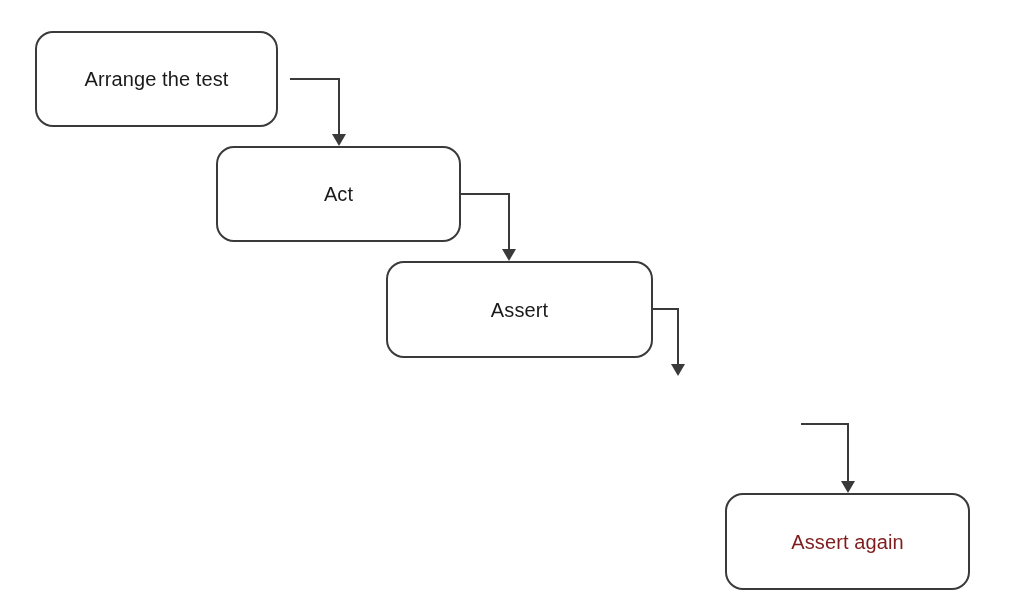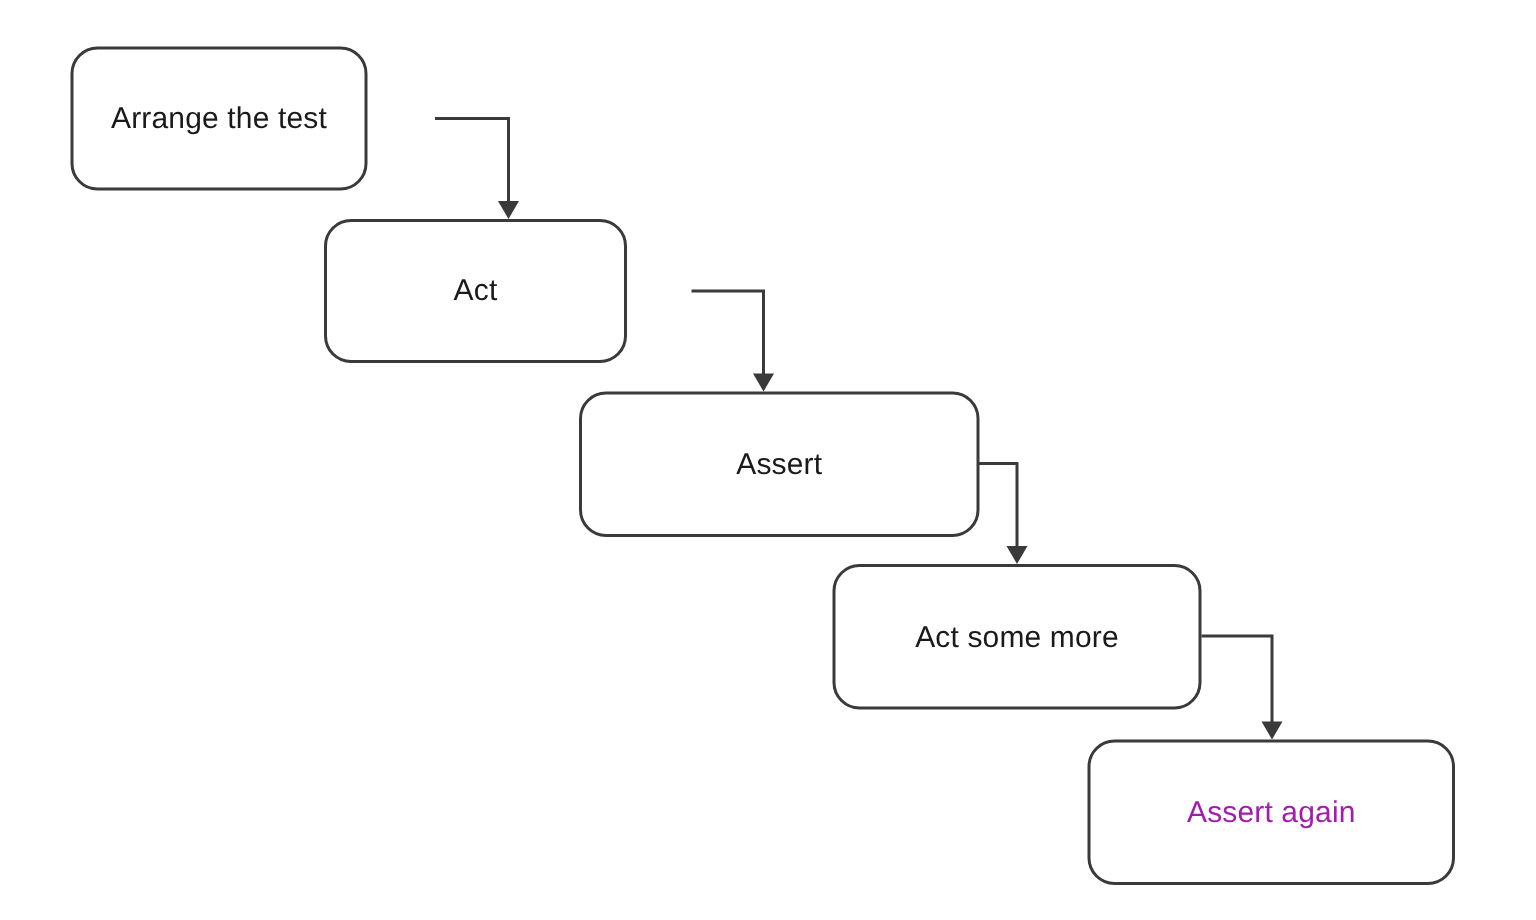--- a/index.html
+++ b/index.html
@@ -60,33 +60,30 @@
         <polygon points="332,134 346,134 339,146" fill="#3a3a3a"></polygon>
         <path d="M 461 194 L 509 194 L 509 255" fill="none" stroke="#3a3a3a" stroke-width="2" stroke-linecap="butt" stroke-linejoin="miter"></path>
         <polygon points="502,249 516,249 509,261" fill="#3a3a3a"></polygon>
         <path d="M 632 309 L 678 309 L 678 370" fill="none" stroke="#3a3a3a" stroke-width="2" stroke-linecap="butt" stroke-linejoin="miter"></path>
         <polygon points="671,364 685,364 678,376" fill="#3a3a3a"></polygon>
         <path d="M 801 424 L 848 424 L 848 487" fill="none" stroke="#3a3a3a" stroke-width="2" stroke-linecap="butt" stroke-linejoin="miter"></path>
         <polygon points="841,481 855,481 848,493" fill="#3a3a3a"></polygon>
       </g>
   </svg>
 
-  <div class="node" style="left: 47px; top: 31px; width: 198px; height: 96px; background: rgb(255, 255, 255); border-color: rgb(58, 58, 58); align-items: center;">
+  <div class="node" style="left: 35px; top: 31px; width: 243px; height: 96px; background: rgb(255, 255, 255); border-color: rgb(58, 58, 58); align-items: center;">
     <span class="node-label" style="color: rgb(26, 26, 26);">Arrange the test</span>
   </div>
 
-  <div class="node" style="left: 216px; top: 146px; width: 202px; height: 96px; background: rgb(255, 255, 255); border-color: rgb(58, 58, 58); justify-content: center;">
+  <div class="node" style="left: 216px; top: 146px; width: 245px; height: 96px; background: rgb(255, 255, 255); border-color: rgb(58, 58, 58); justify-content: center;">
     <span class="node-label" style="color: rgb(26, 26, 26);">Act</span>
   </div>
 
   <div class="node" style="left: 386px; top: 261px; width: 267px; height: 97px; background: rgb(255, 255, 255); border-color: rgb(58, 58, 58);">
     <span class="node-label" style="color: rgb(26, 26, 26);">Assert</span>
   </div>
 
-  <div class="node" style="left: 555px; top: 376px; width: 246px; height: 97px; background: rgb(255, 255, 255); border-color: rgb(58, 58, 58);">
-    <span class="node-label" style="color: rgb(26, 26, 26);">Act some more</span>
-  </div>
 
   <div class="node" style="left: 725px; top: 493px; width: 245px; height: 97px; background: rgb(255, 255, 255); border-color: rgb(58, 58, 58);">
-    <span class="node-label" style="color: #a21caf;">Assert again</span>
+    <span class="node-label" style="color: #7f1d1d;">Assert again</span>
   </div>
 
 </div>
 
 </body></html>

